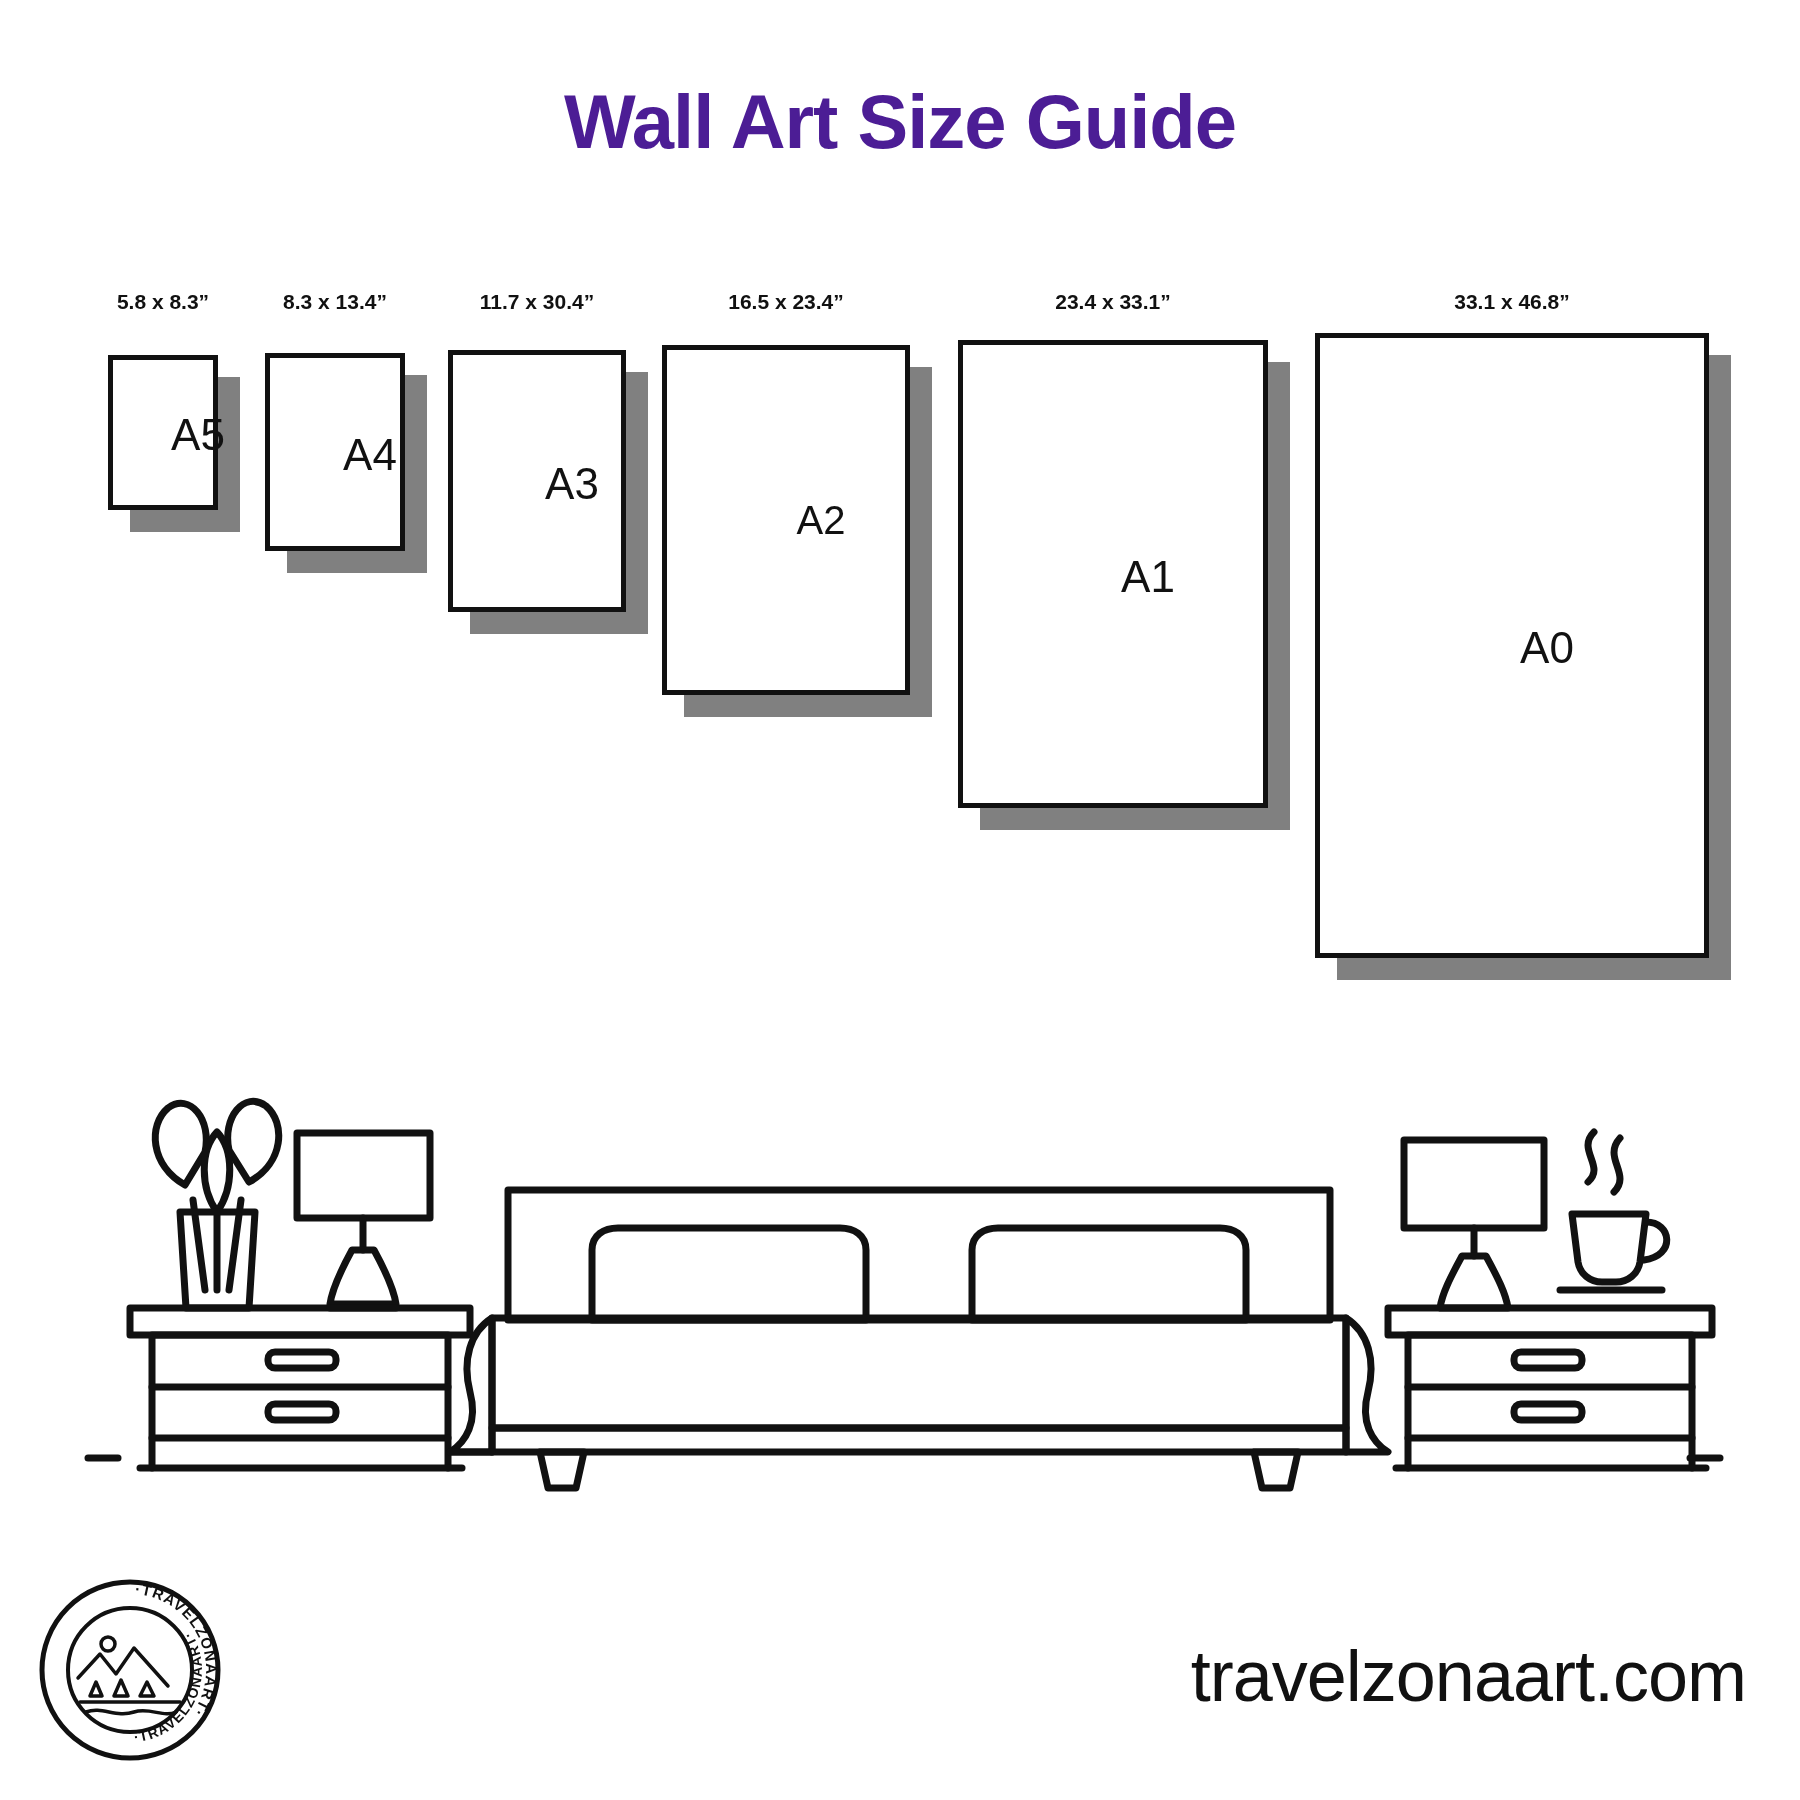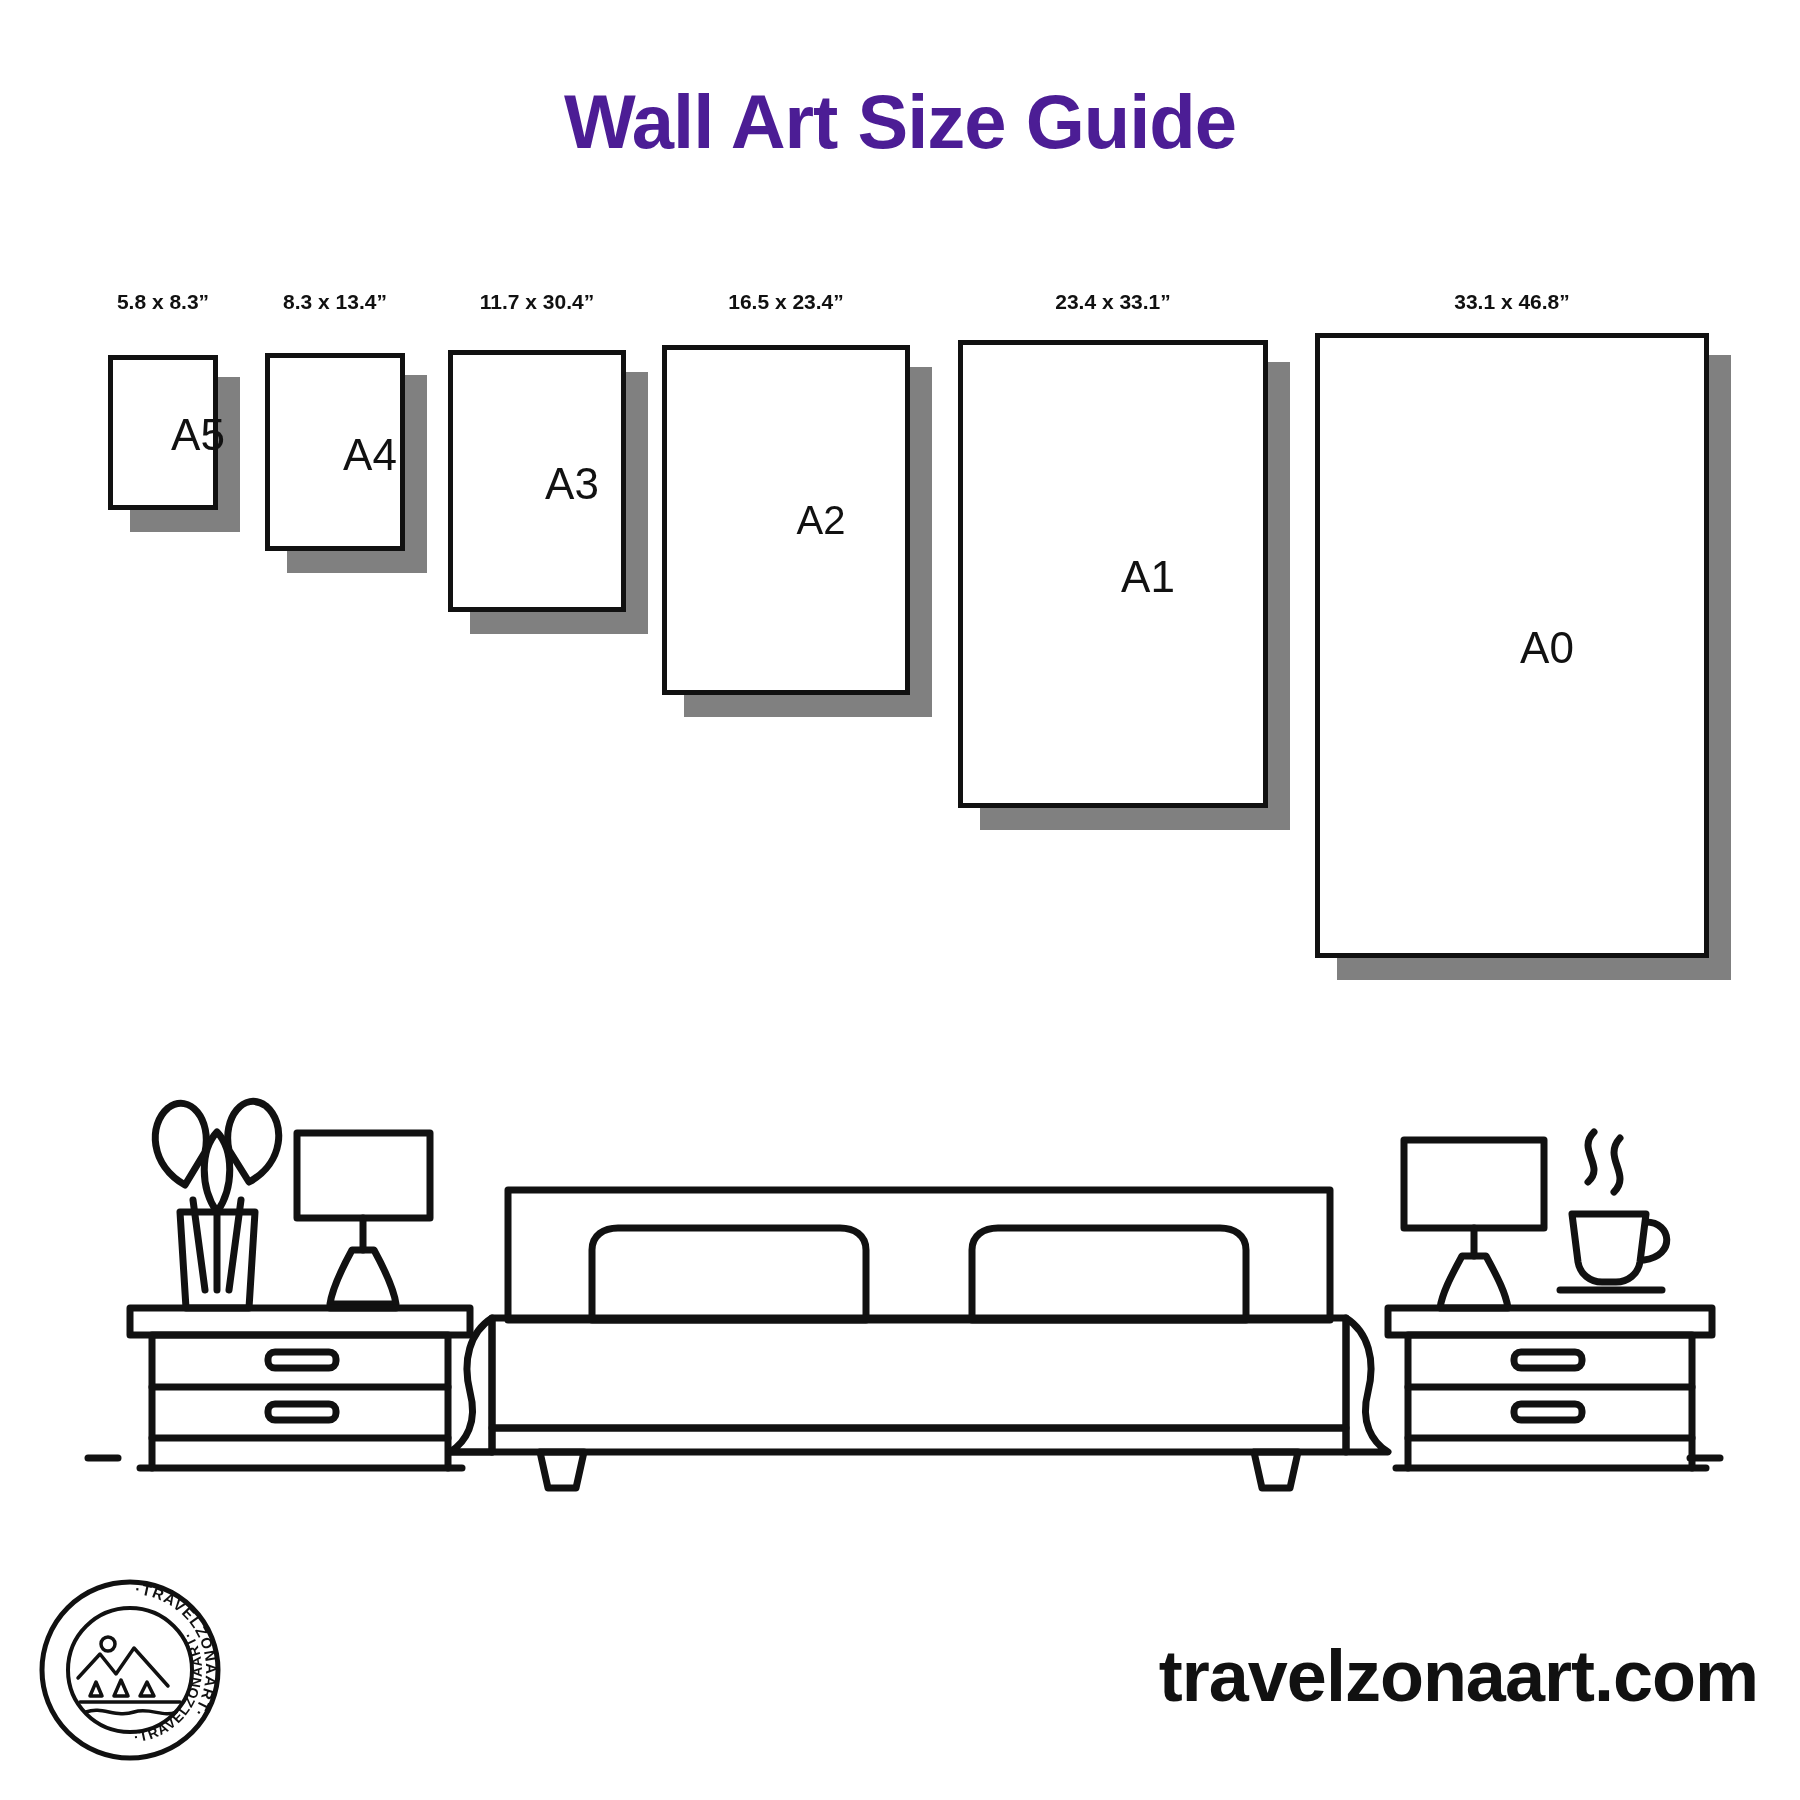--- a/index.html
+++ b/index.html
@@ -83,24 +83,24 @@
   
   #logo {
     position: absolute;
     left: 30px;
     top: 1570px;
     width: 200px;
     height: 200px;
   }
   .site {
     position: absolute;
-    right: 42px;
+    right: 54px;
     top: 1635px;
     font-size: 72px;
-    font-weight: bold;
+    font-weight: normal;
     letter-spacing: -1px;
     color: #111111;
   }
 </style>
 </head>
 <body>
 
 <div class="title">Wall Art Size Guide</div>
 
 <div id="frames" style="transform-origin: left top; transform: scale(1);">

